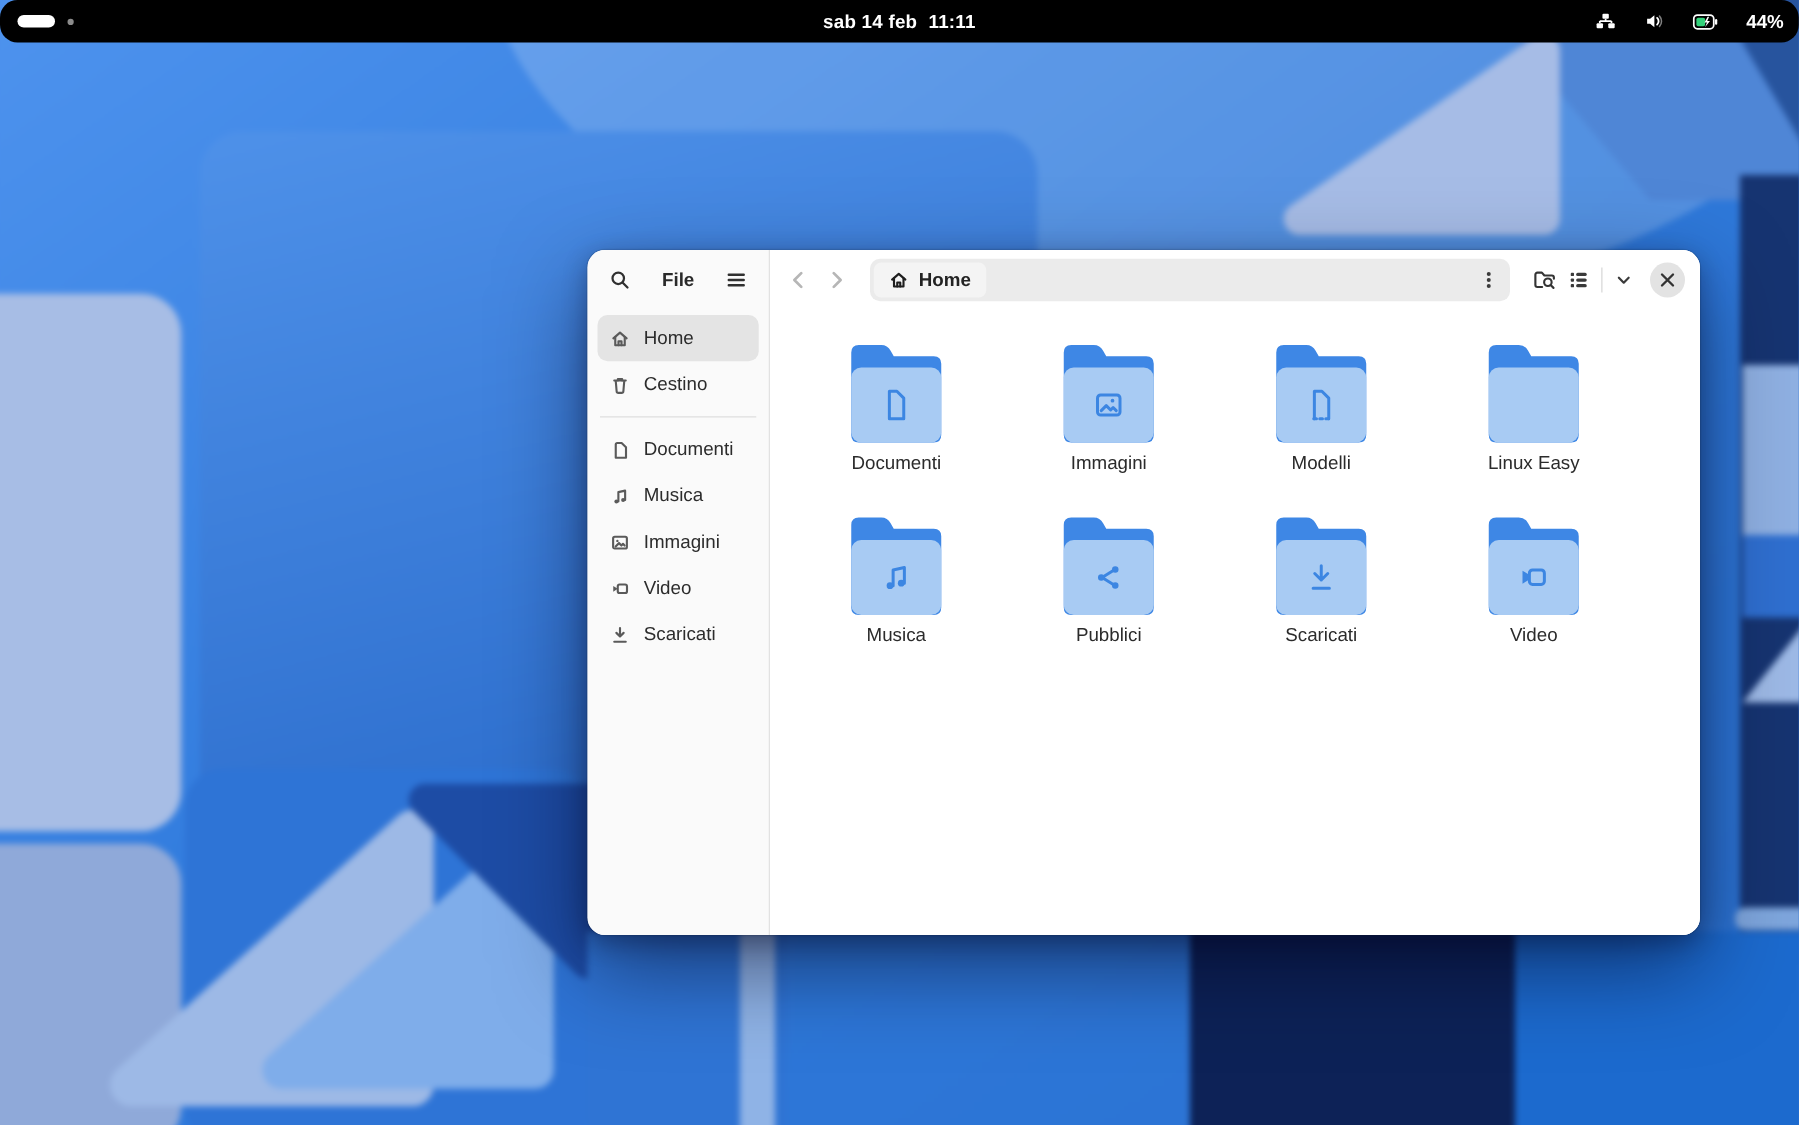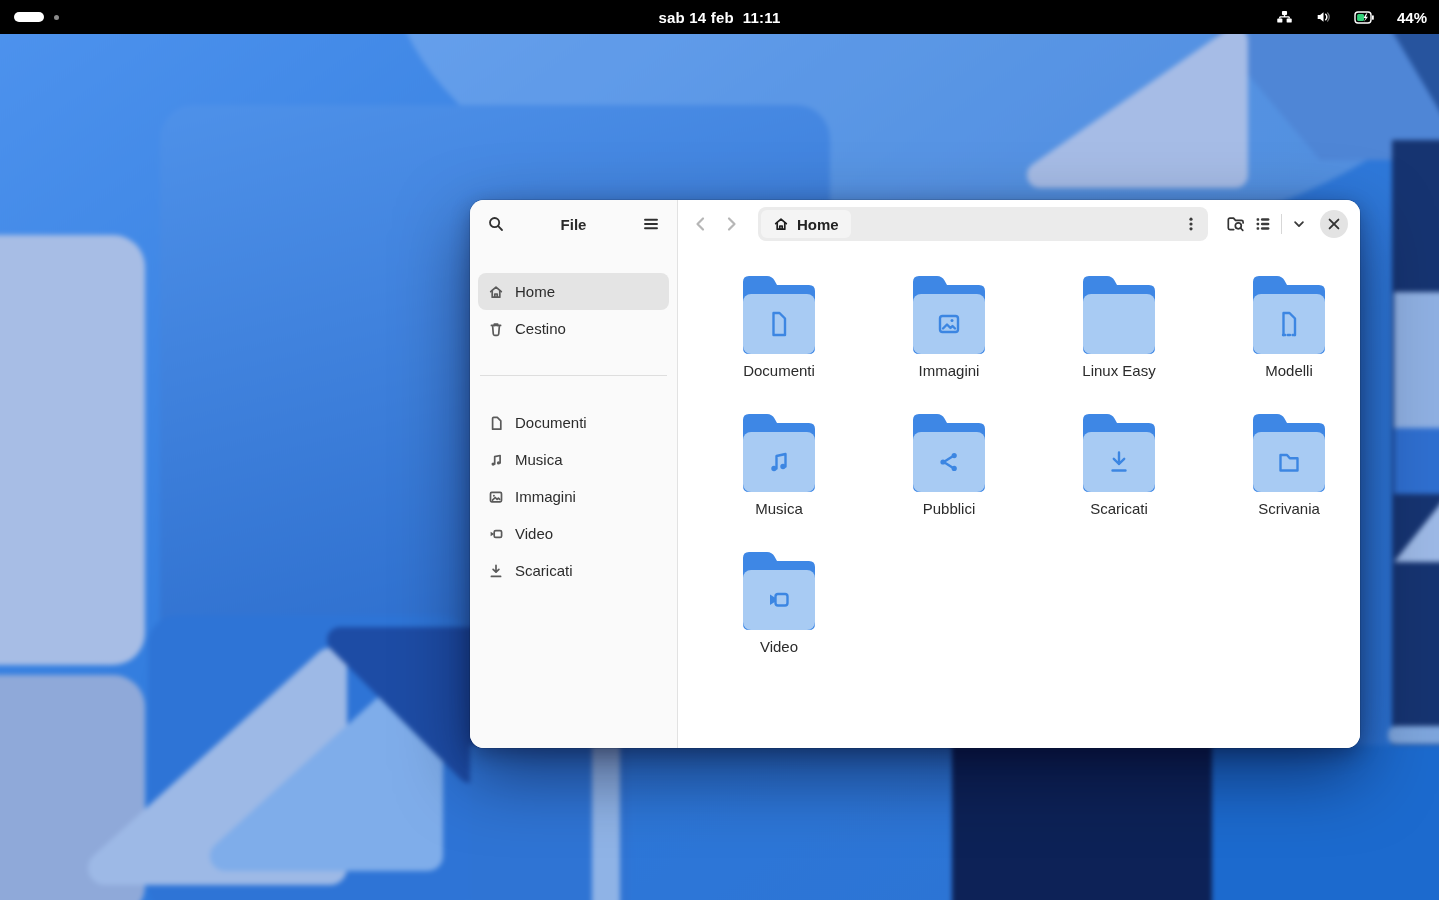--- a/index.html
+++ b/index.html
@@ -3,33 +3,33 @@
 <meta charset="utf-8">
 <style>
   * { margin:0; padding:0; box-sizing:border-box; }
   html,body { width:1439px; height:900px; overflow:hidden; font-family:"Liberation Sans",sans-serif; background:#2e74d6; }
 
   
   .wallpaper { position:absolute; inset:0; overflow:hidden; }
   .wallpaper svg { position:absolute; top:-6px; left:-6px; filter:blur(2.5px); }
 
   
-  .topbar { position:absolute; top:0; left:0; right:0; height:34px; background:#000; color:#fff; display:flex; align-items:center; z-index:60; }
+  .topbar { position:absolute; top:0; left:0; right:0; height:34px; background:#000; color:#fff; display:flex; align-items:center; z-index:60;border-radius:14px; }
   .tb-left { position:absolute; left:14px; display:flex; align-items:center; gap:10px; }
   .ws-pill { width:30px; height:10px; border-radius:5px; background:#fff; }
   .ws-dot { width:5px; height:5px; border-radius:50%; background:#8b8b8b; }
   .tb-center { margin:0 auto; display:flex; gap:9px; font-weight:700; font-size:15px; letter-spacing:.2px; }
   .tb-right { position:absolute; right:12px; display:flex; align-items:center; gap:22px; }
   .tb-right .pct { font-weight:700; font-size:15px; }
   .tb-icon { display:flex; align-items:center; }
 
   
   .window { position:absolute; left:470px; top:200px; width:890px; height:548px; border-radius:14px; overflow:hidden; display:flex; background:#fff; box-shadow:0 0 0 1px rgba(0,0,0,.10), 0 26px 70px rgba(0,0,25,.50), 0 6px 20px rgba(0,0,25,.30); z-index:40; }
 
-  .sidebar { width:208px; background:#fafafa; border-right:1px solid #e2e2e2; display:flex; flex-direction:column; flex:none;gap:21px; }
+  .sidebar { width:146px; background:#fafafa; border-right:1px solid #e2e2e2; display:flex; flex-direction:column; flex:none; }
   .side-header { height:48px; display:flex; align-items:center; padding:0 10px; flex:none; }
   .icon-btn { display:flex; align-items:center; justify-content:center; width:32px; height:32px; border-radius:7px; cursor:pointer; flex:none; }
   .side-title { flex:1; text-align:center; font-weight:700; font-size:15px; color:#2a2a2a; }
   .side-list { list-style:none; padding:4px 8px 0 8px; }
   .side-item { display:flex; align-items:center; gap:11px; height:37px; padding:0 10px; border-radius:8px; font-size:15px; color:#2c2c2c; cursor:pointer; }
   .side-item.active { background:#e4e4e4; }
   .side-icon { width:16px; height:16px; display:flex; flex:none; }
   .side-divider { height:1px; background:#dedede; margin:7px 10px; }
 
   .main { flex:1; display:flex; flex-direction:column; background:#fff; min-width:0; }
@@ -297,36 +297,36 @@
                 </g>
               </svg>
             </span>
             <div class="label">Immagini</div>
           </div>
           <div class="cell">
             <span class="folder-ic">
               <svg width="80" height="82" viewBox="0 0 80 82">
     <path d="M4 74 V8 Q4 2 10 2 H28 Q33 2 35.5 6.5 L38 11 H70 Q76 11 76 17 V74 Q76 80 70 80 H10 Q4 80 4 74 Z" fill="#3e87e5"></path>
     <rect x="4" y="20" width="72" height="60" rx="8" fill="#a8cbf3"></rect>
-    </svg>
-            </span>
-            <div class="label">Linux Easy</div>
-          </div>
-          <div class="cell">
-            <span class="folder-ic">
-              <svg width="80" height="82" viewBox="0 0 80 82">
-    <path d="M4 74 V8 Q4 2 10 2 H28 Q33 2 35.5 6.5 L38 11 H70 Q76 11 76 17 V74 Q76 80 70 80 H10 Q4 80 4 74 Z" fill="#3e87e5"></path>
-    <rect x="4" y="20" width="72" height="60" rx="8" fill="#a8cbf3"></rect>
     <g transform="translate(26,36)">
                   <path d="M8.5 25 V3 H14.5 L20 8.5 V25" fill="none" stroke="#3c86e2" stroke-width="2.4" stroke-linecap="round" stroke-linejoin="round"></path>
                   <path d="M8 25 H20.5" stroke-dasharray="2.2 2.6" fill="none" stroke="#3c86e2" stroke-width="2.4" stroke-linecap="round" stroke-linejoin="round"></path>
                 </g>
               </svg>
             </span>
             <div class="label">Modelli</div>
+          </div>
+          <div class="cell">
+            <span class="folder-ic">
+              <svg width="80" height="82" viewBox="0 0 80 82">
+    <path d="M4 74 V8 Q4 2 10 2 H28 Q33 2 35.5 6.5 L38 11 H70 Q76 11 76 17 V74 Q76 80 70 80 H10 Q4 80 4 74 Z" fill="#3e87e5"></path>
+    <rect x="4" y="20" width="72" height="60" rx="8" fill="#a8cbf3"></rect>
+    </svg>
+            </span>
+            <div class="label">Linux Easy</div>
           </div>
           <div class="cell">
             <span class="folder-ic">
               <svg width="80" height="82" viewBox="0 0 80 82">
     <path d="M4 74 V8 Q4 2 10 2 H28 Q33 2 35.5 6.5 L38 11 H70 Q76 11 76 17 V74 Q76 80 70 80 H10 Q4 80 4 74 Z" fill="#3e87e5"></path>
     <rect x="4" y="20" width="72" height="60" rx="8" fill="#a8cbf3"></rect>
     <g transform="translate(26,36)">
                   <path d="M11.5 20.5 V8 L20.5 6 V18.5" fill="none" stroke="#3c86e2" stroke-width="2.4" stroke-linecap="round" stroke-linejoin="round"></path>
                   <circle cx="9" cy="20.5" r="2.7" fill="#3c86e2"></circle>
                   <circle cx="18" cy="18.5" r="2.7" fill="#3c86e2"></circle>
@@ -361,32 +361,20 @@
               </svg>
             </span>
             <div class="label">Scaricati</div>
           </div>
           <div class="cell">
             <span class="folder-ic">
               <svg width="80" height="82" viewBox="0 0 80 82">
     <path d="M4 74 V8 Q4 2 10 2 H28 Q33 2 35.5 6.5 L38 11 H70 Q76 11 76 17 V74 Q76 80 70 80 H10 Q4 80 4 74 Z" fill="#3e87e5"></path>
     <rect x="4" y="20" width="72" height="60" rx="8" fill="#a8cbf3"></rect>
     <g transform="translate(26,36)">
-                  <path d="M5.5 22.5 V7 H12 L14.8 10.2 H22.5 V22.5 Z" fill="none" stroke="#3c86e2" stroke-width="2.4" stroke-linecap="round" stroke-linejoin="round"></path>
-                </g>
-              </svg>
-            </span>
-            <div class="label">Scrivania</div>
-          </div>
-          <div class="cell">
-            <span class="folder-ic">
-              <svg width="80" height="82" viewBox="0 0 80 82">
-    <path d="M4 74 V8 Q4 2 10 2 H28 Q33 2 35.5 6.5 L38 11 H70 Q76 11 76 17 V74 Q76 80 70 80 H10 Q4 80 4 74 Z" fill="#3e87e5"></path>
-    <rect x="4" y="20" width="72" height="60" rx="8" fill="#a8cbf3"></rect>
-    <g transform="translate(26,36)">
                   <rect x="10.5" y="8" width="12" height="11.5" rx="2.5" fill="none" stroke="#3c86e2" stroke-width="2.4" stroke-linecap="round" stroke-linejoin="round"></rect>
                   <path d="M10.5 12 L5 8.5 V19 L10.5 15.5 Z" fill="#3c86e2"></path>
                 </g>
               </svg>
             </span>
             <div class="label">Video</div>
           </div>
         </div>
     </div>
   </div>

